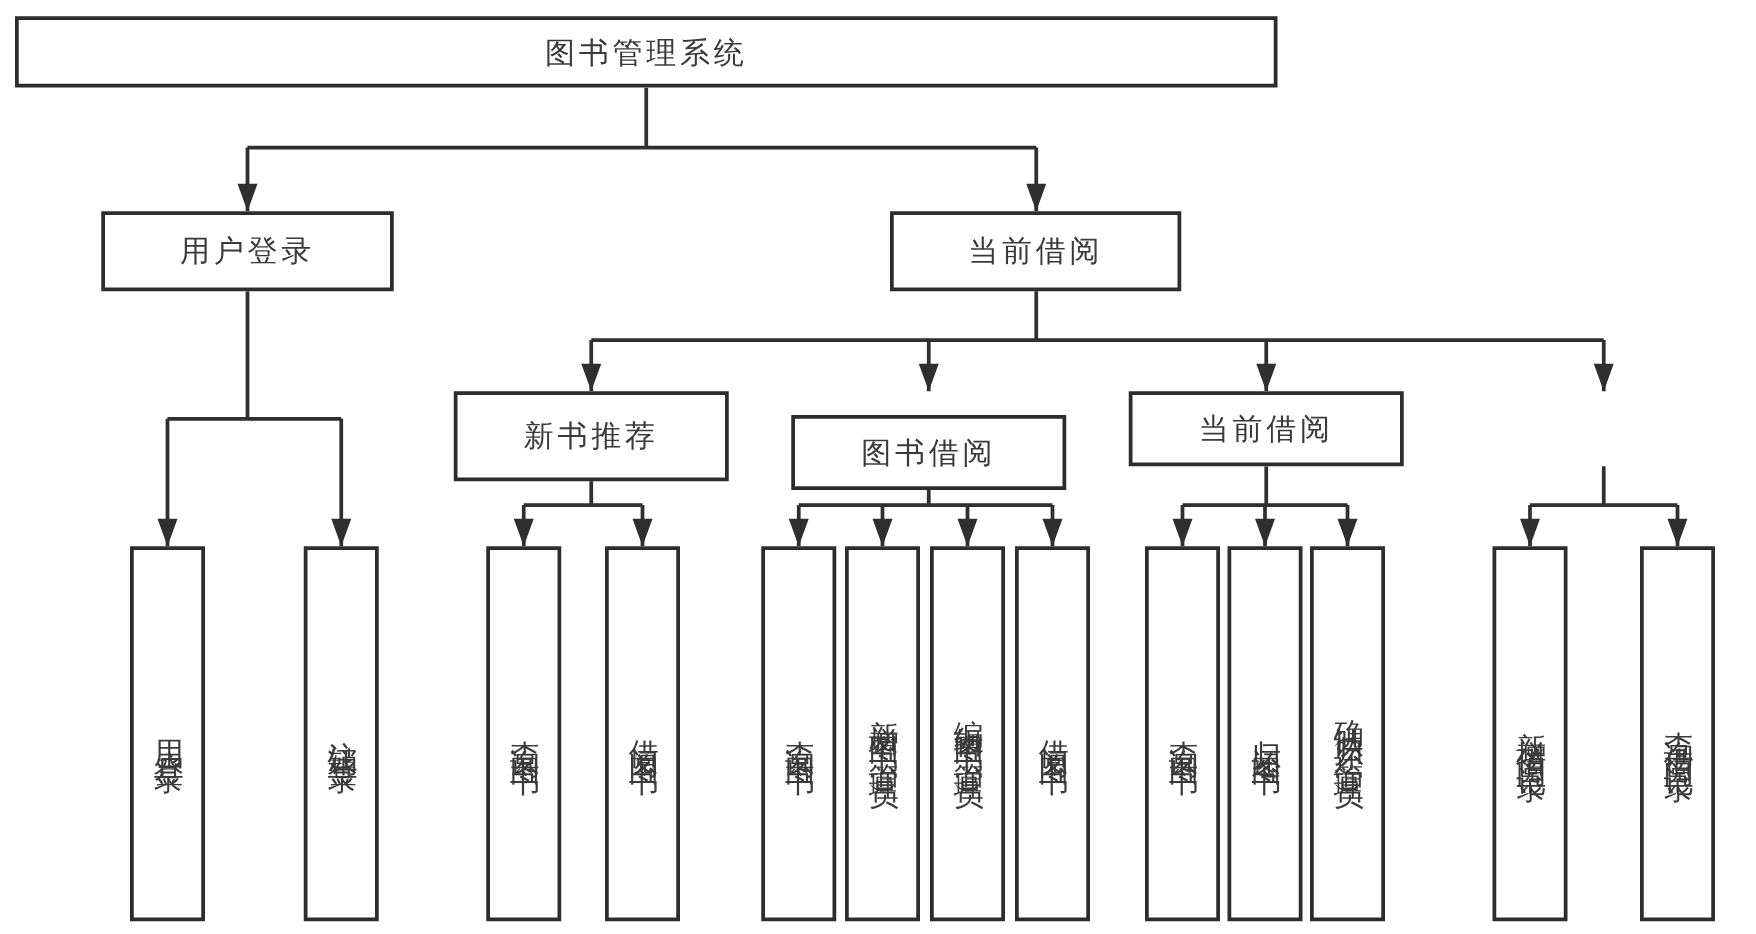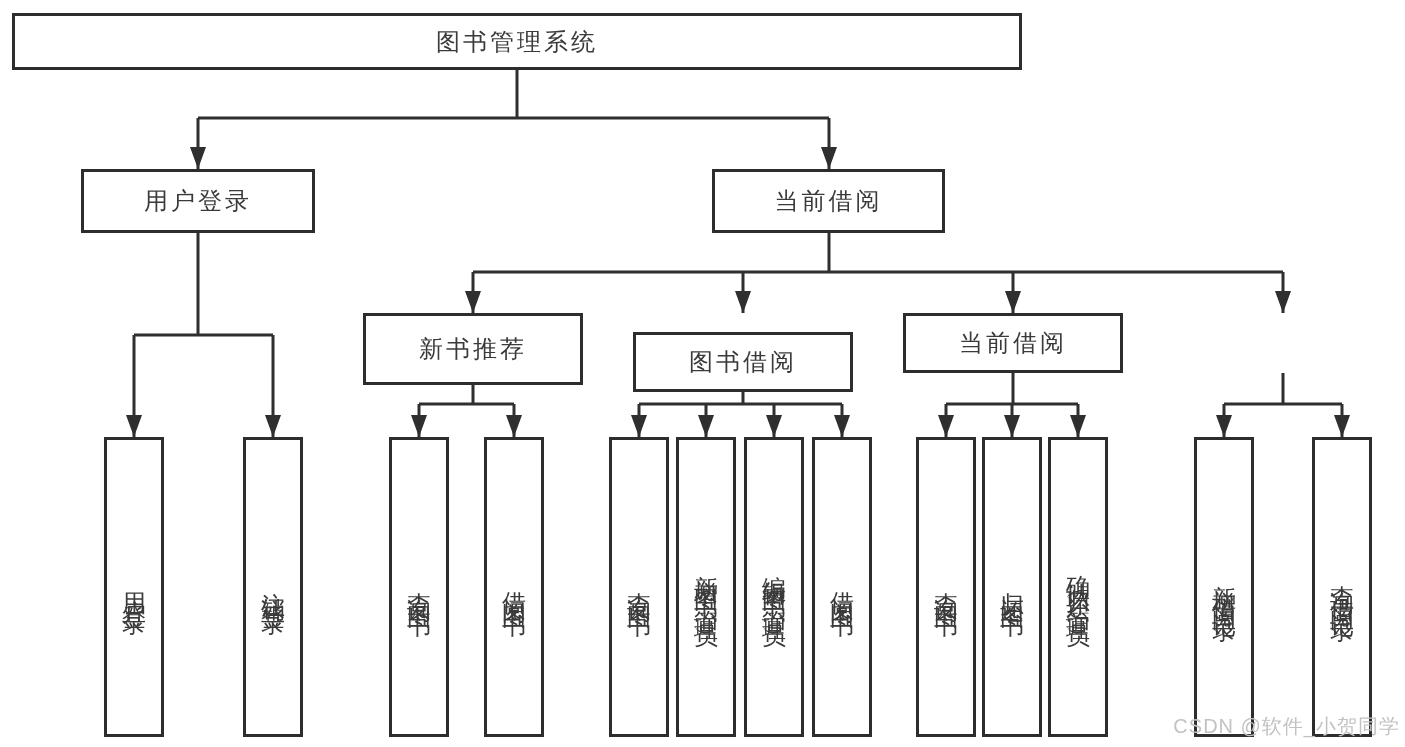--- a/index.html
+++ b/index.html
@@ -131,15 +131,14 @@
     <span class="vtext">确认归还（管理员）</span>
   </div>
 
   <div class="node leaf" style="left:1194px; top:437px; width:60px; height:300px;">
     <span class="vtext">新增借阅记录</span>
   </div>
   <div class="node leaf" style="left:1312px; top:437px; width:60px; height:300px;">
     <span class="vtext">查询借阅记录</span>
   </div>
 
-  <div class="watermark">CSDN @软件_小贺同学</div>
 
 </div>
 
 </body></html>

